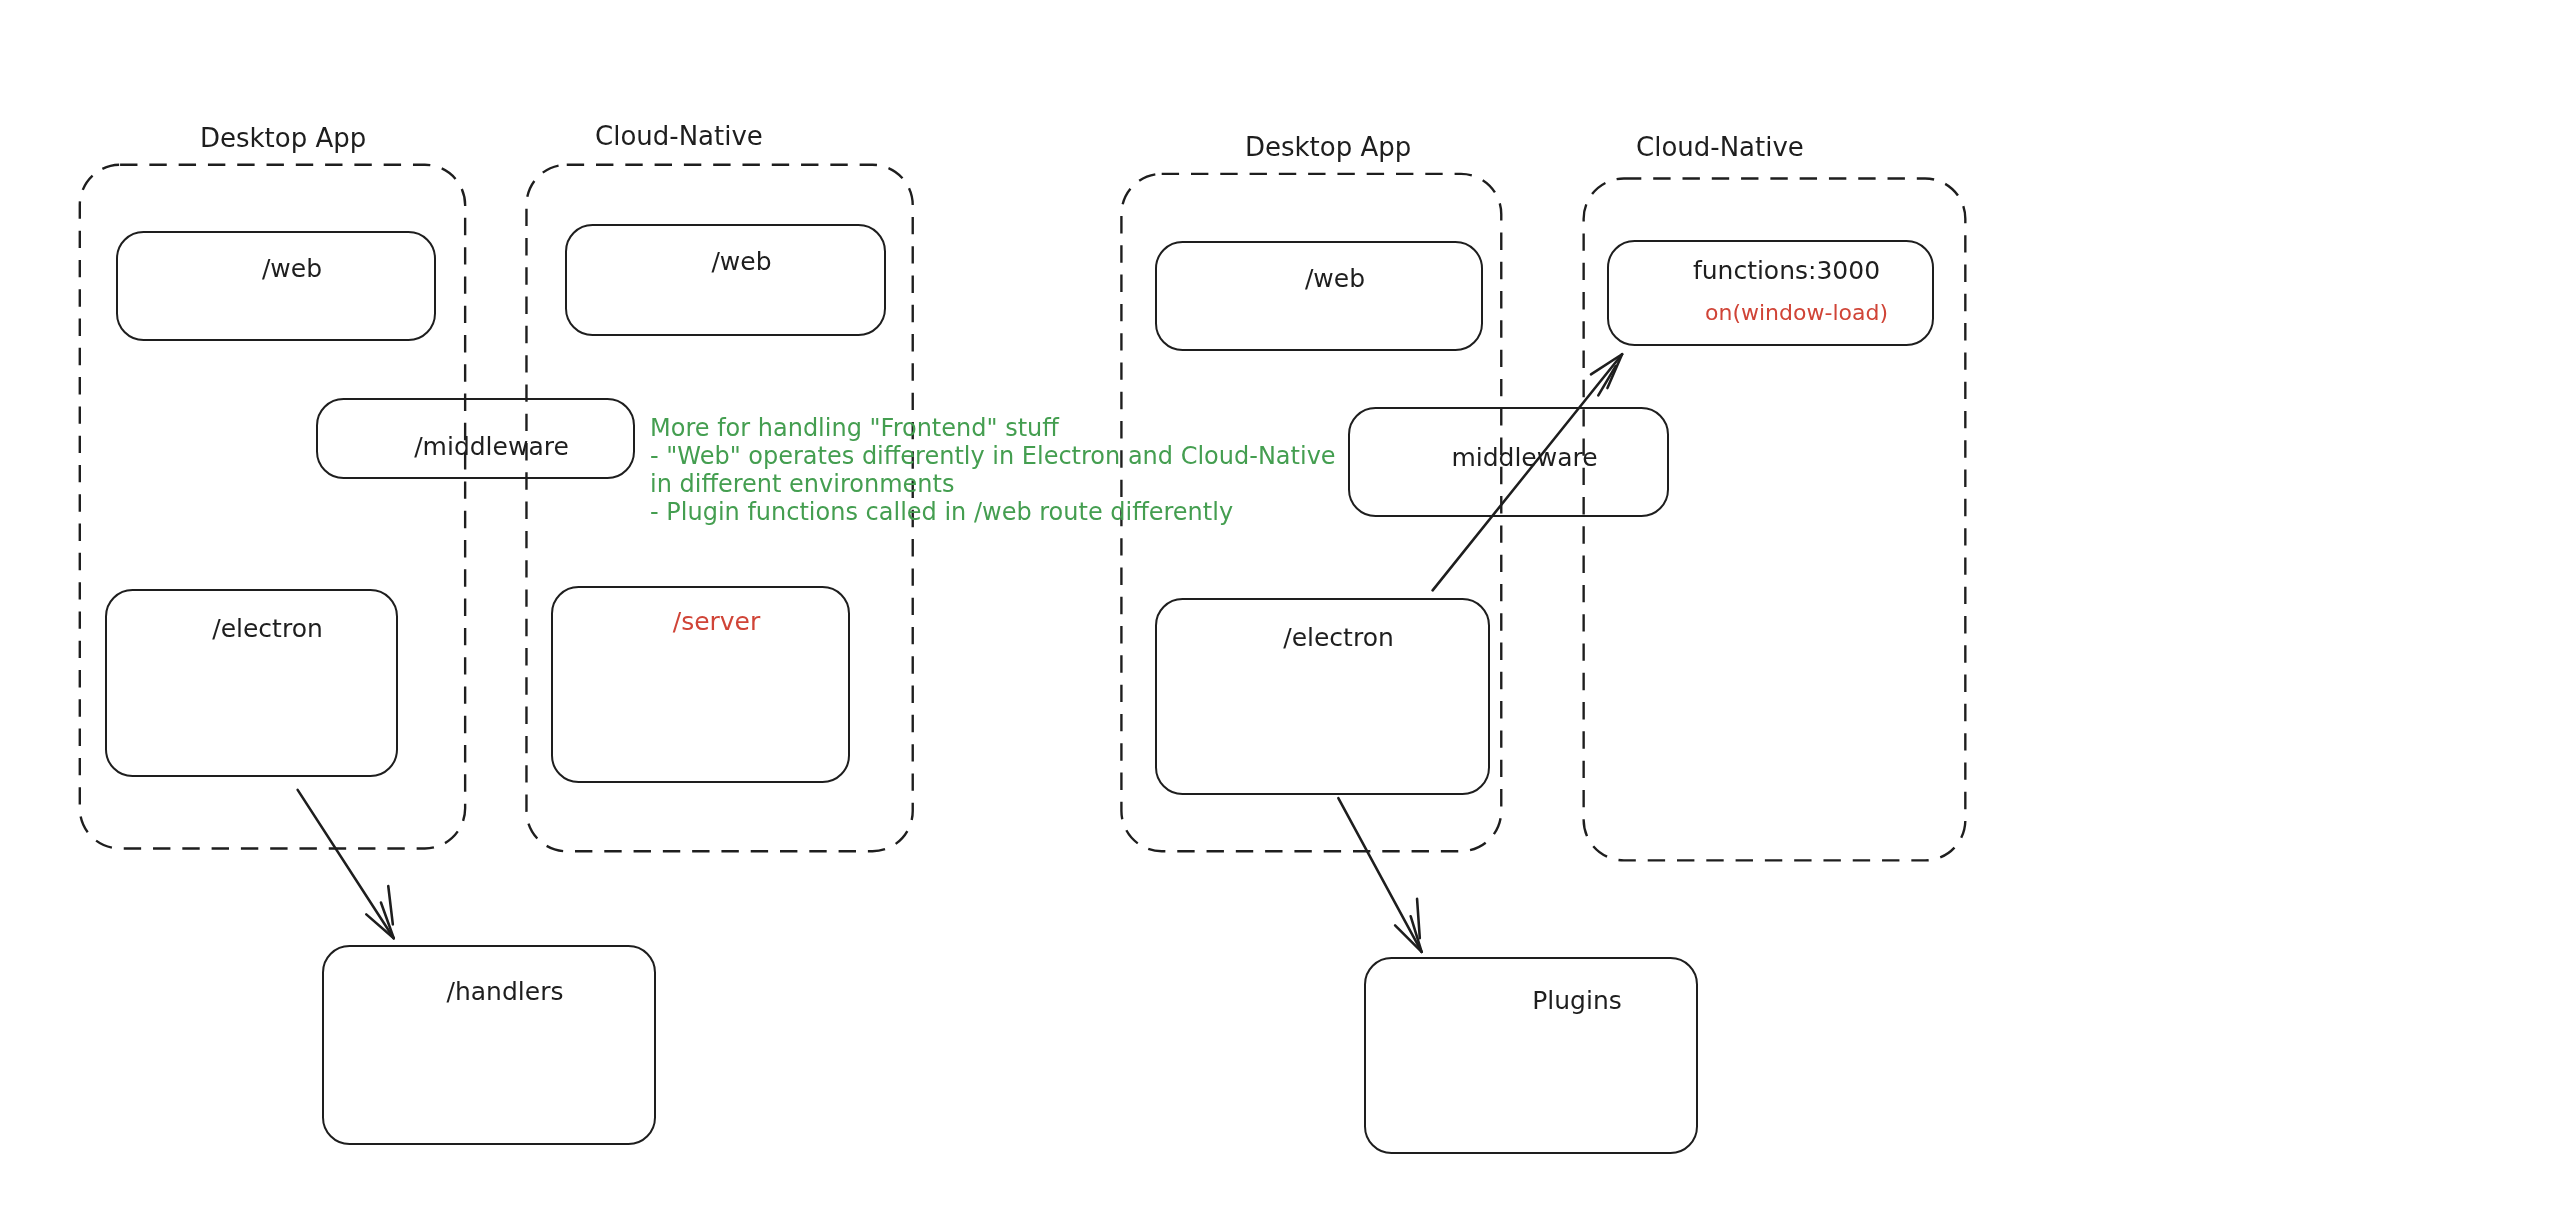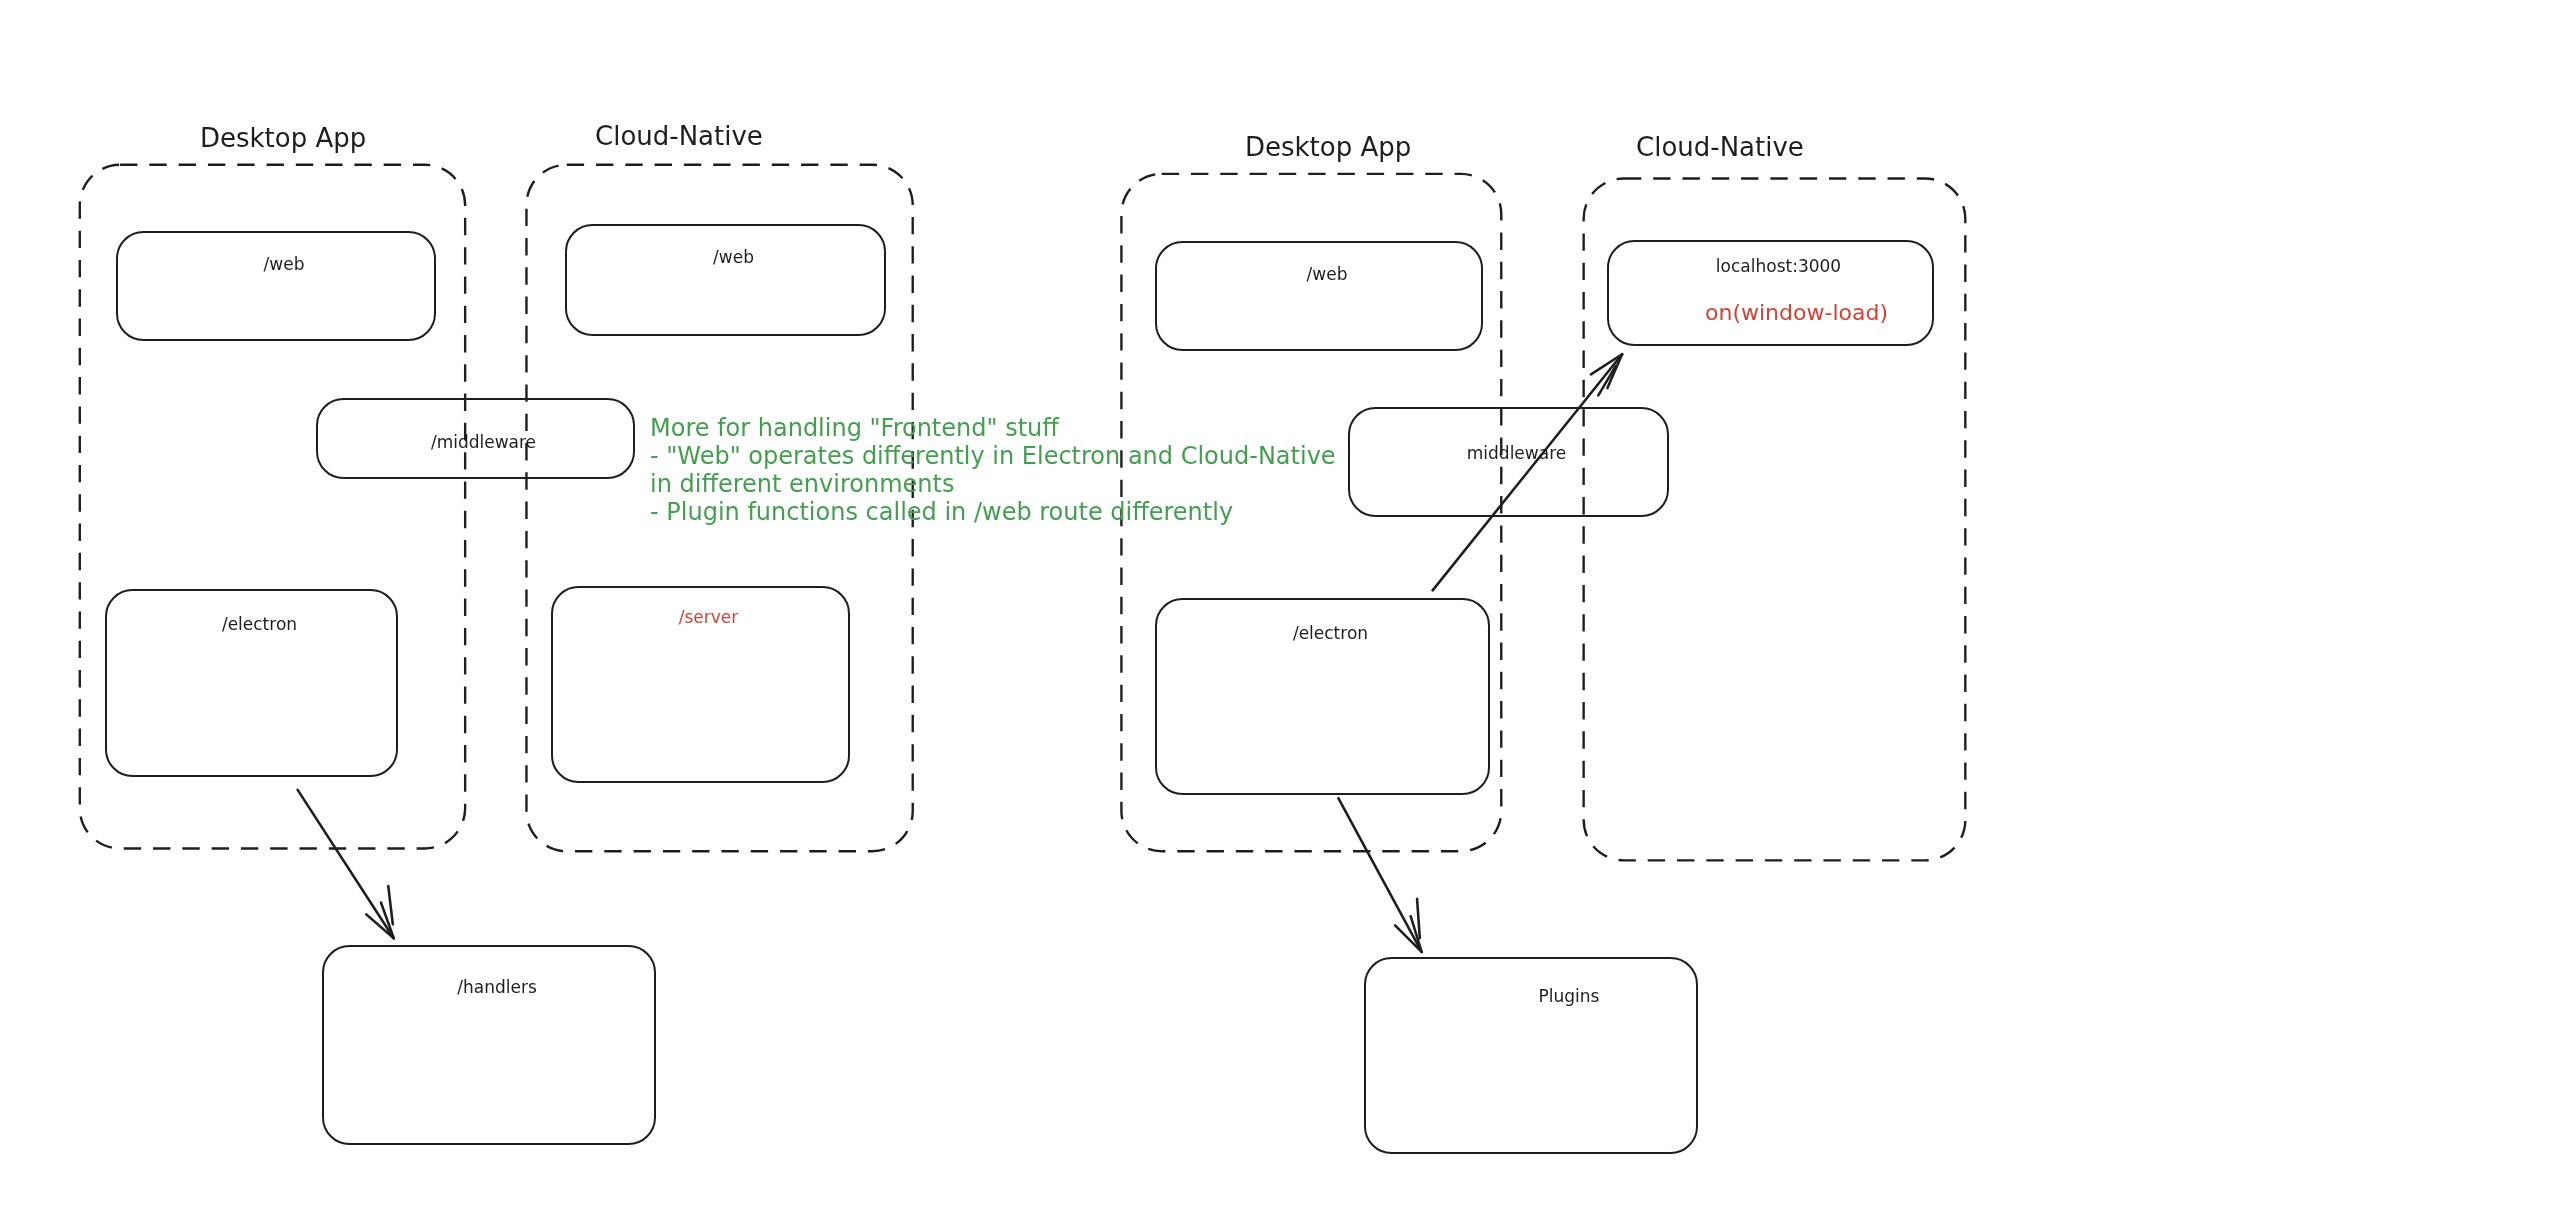--- a/index.html
+++ b/index.html
@@ -21,22 +21,22 @@
   .dashed-rect{fill:none;stroke:var(--stroke);stroke-width:2.6;stroke-dasharray:19 13;}
   .arrow{fill:none;stroke:var(--stroke);stroke-width:2.8;stroke-linecap:round;}
   .node{
     position:absolute;
     border:2.7px solid var(--stroke);
     border-radius:27.5px;
     background:transparent;
     box-sizing:border-box;
   }
   .node-label{
-    position:absolute;left:8px;top:22px;width:100%;
-    text-align:center;font-size:17px;line-height:1.1;
+    position:absolute;left:16px;top:22px;width:100%;
+    text-align:center;font-size:25px;line-height:1.1;
     white-space:nowrap;color:var(--stroke);
   }
   .zone-label{
     position:absolute;font-size:26px;white-space:nowrap;color:var(--stroke);
   }
   .note{position:absolute;white-space:nowrap;}
   .note div{white-space:nowrap;}
   .note-green{color:var(--green);font-size:24px;line-height:28px;}
   .note-red{color:var(--red);font-size:24px;line-height:35px;}
   .red-text{color:var(--red);}
@@ -113,21 +113,21 @@
   </div>
 
   <div class="zone-label" style="left:1245px;top:132px;">Desktop App</div>
   <div class="zone-label" style="left:1636px;top:132px;">Cloud-Native</div>
 
   <div class="node" style="left:1155px;top:241px;width:328px;height:110px;">
     <div class="node-label">/web</div>
   </div>
 
   <div class="node" style="left:1607px;top:240px;width:327px;height:106px;">
-    <div class="node-label" style="top:14.6px;">localhost:3000</div>
+    <div class="node-label" style="top:14.6px;">functions:3000</div>
     <div class="node-label red-text" style="top:59px;font-size:22px;left:26px;">on(window-load)</div>
   </div>
 
   <div class="node" style="left:1348px;top:407px;width:321px;height:110px;">
     <div class="node-label" style="top:35px;">middleware</div>
   </div>
 
   <div class="node" style="left:1155px;top:598px;width:335px;height:197px;">
     <div class="node-label" style="top:24px;">/electron</div>
   </div>

